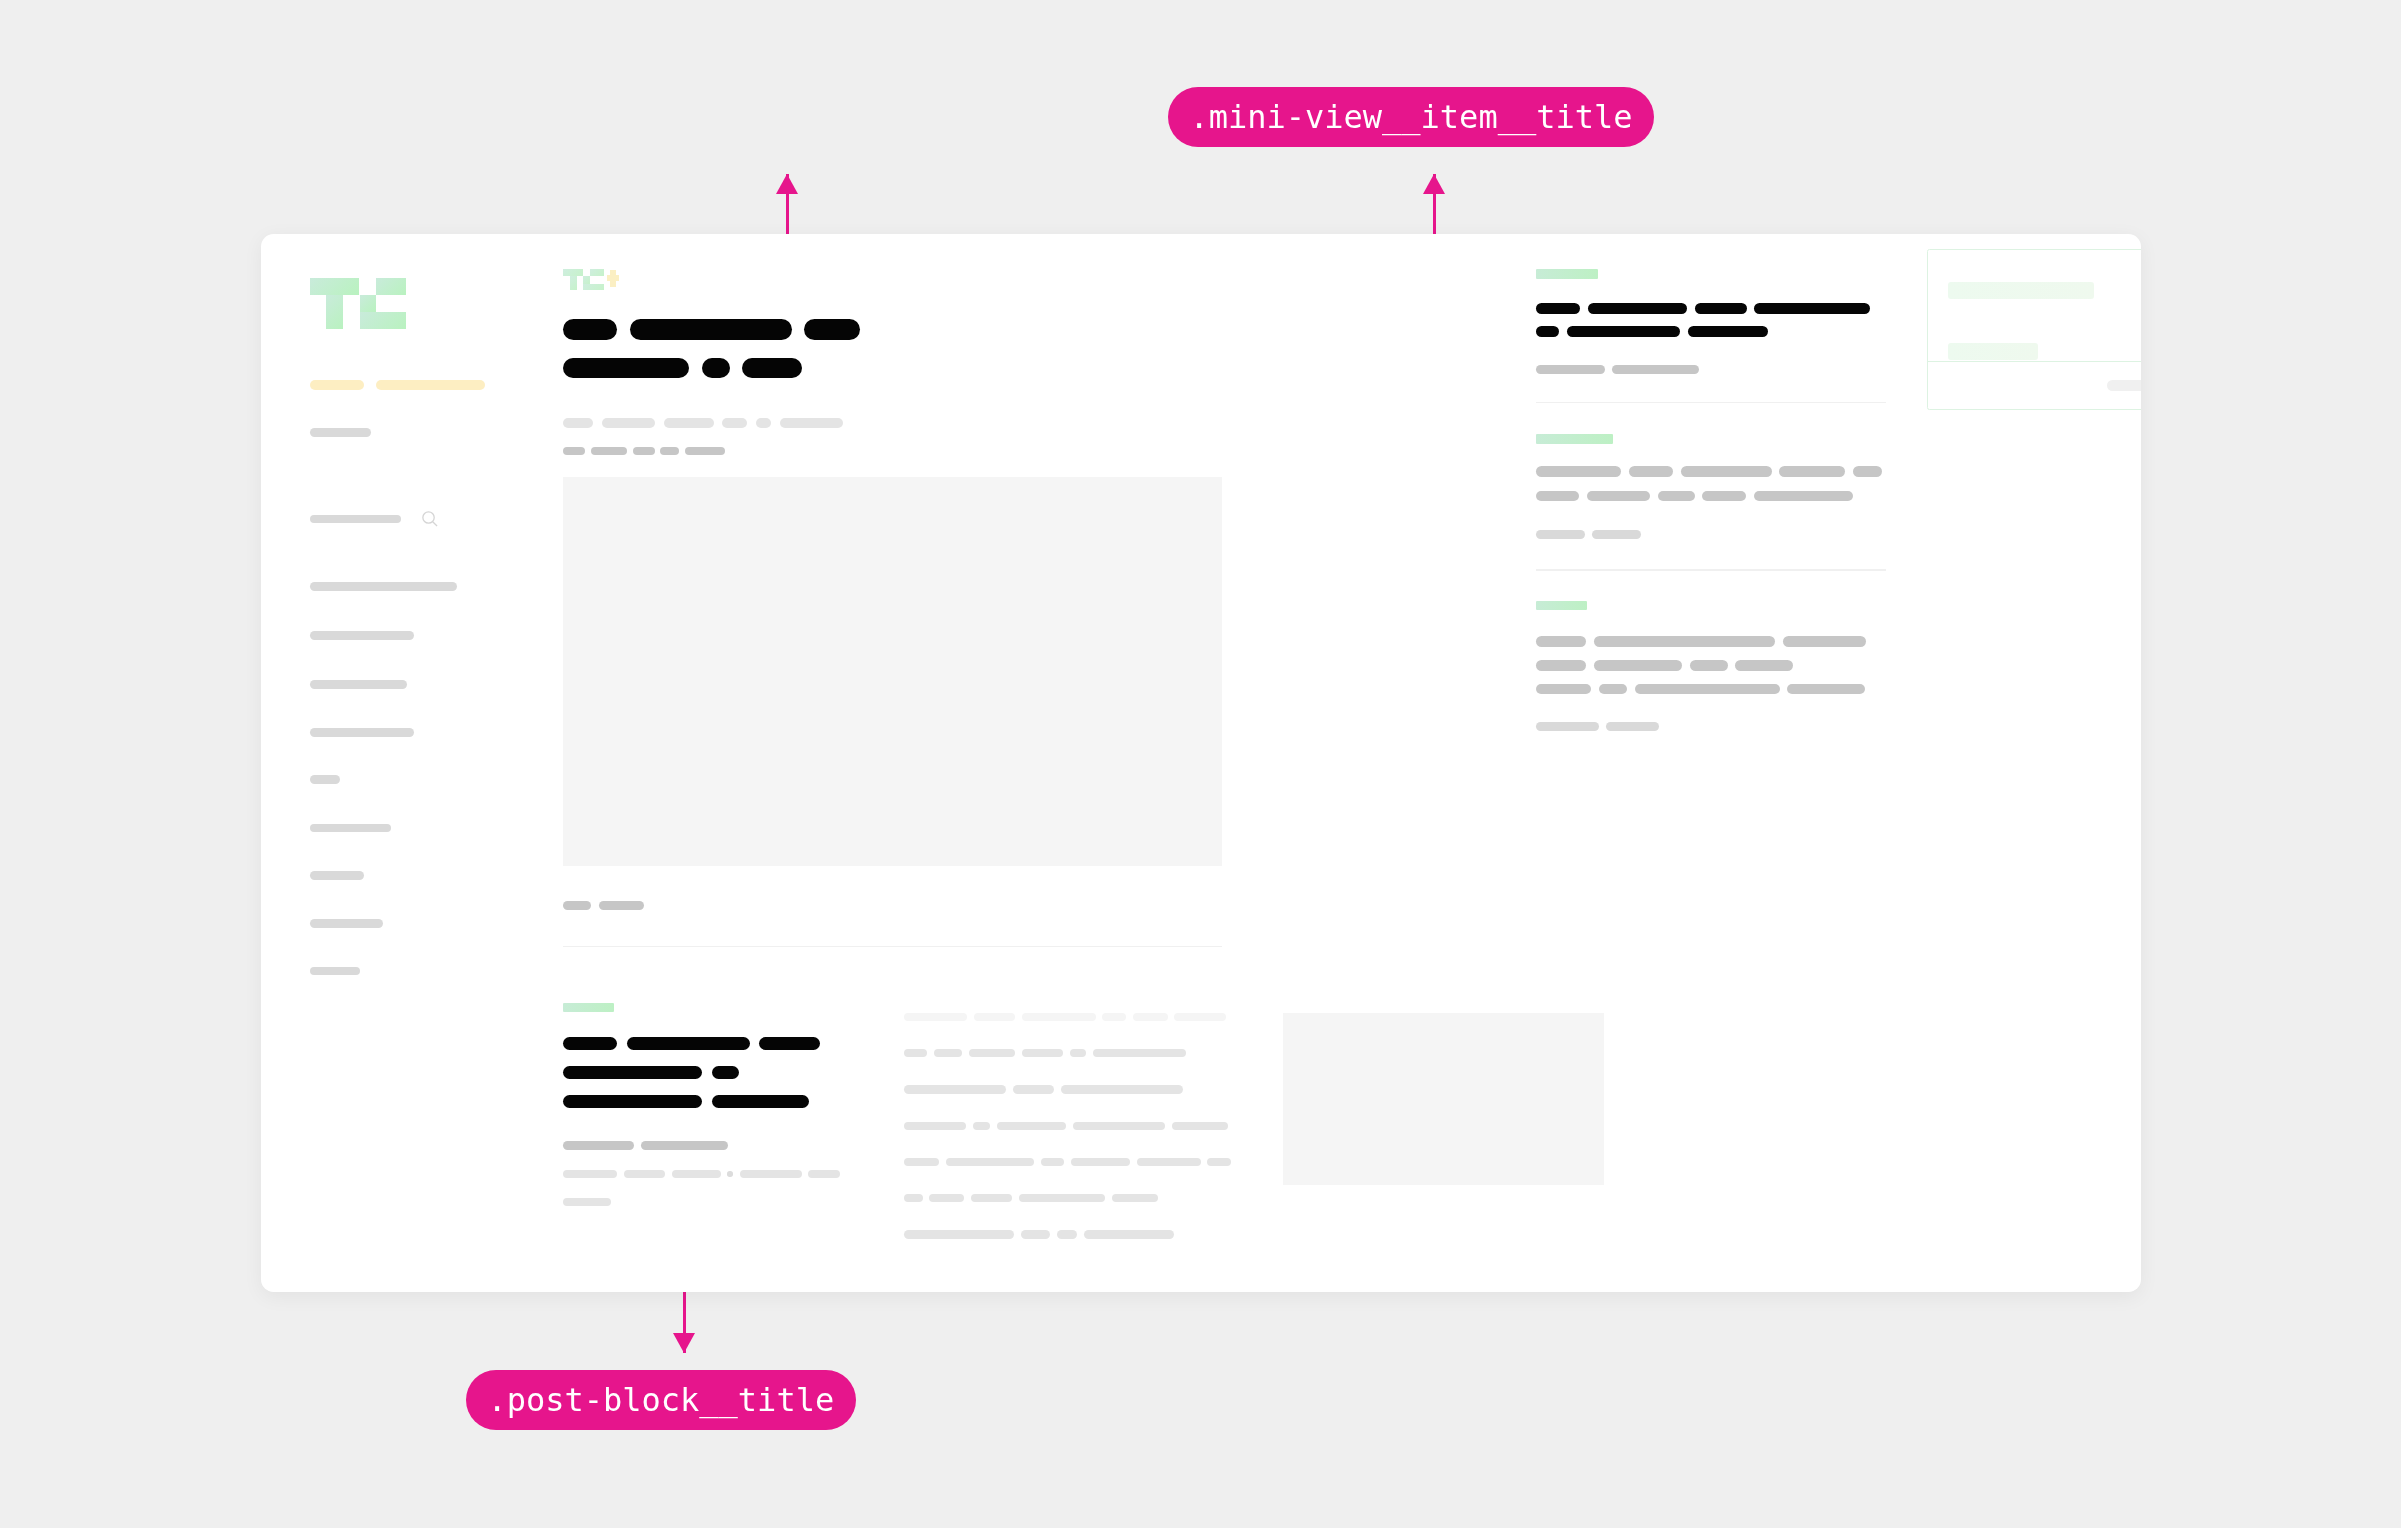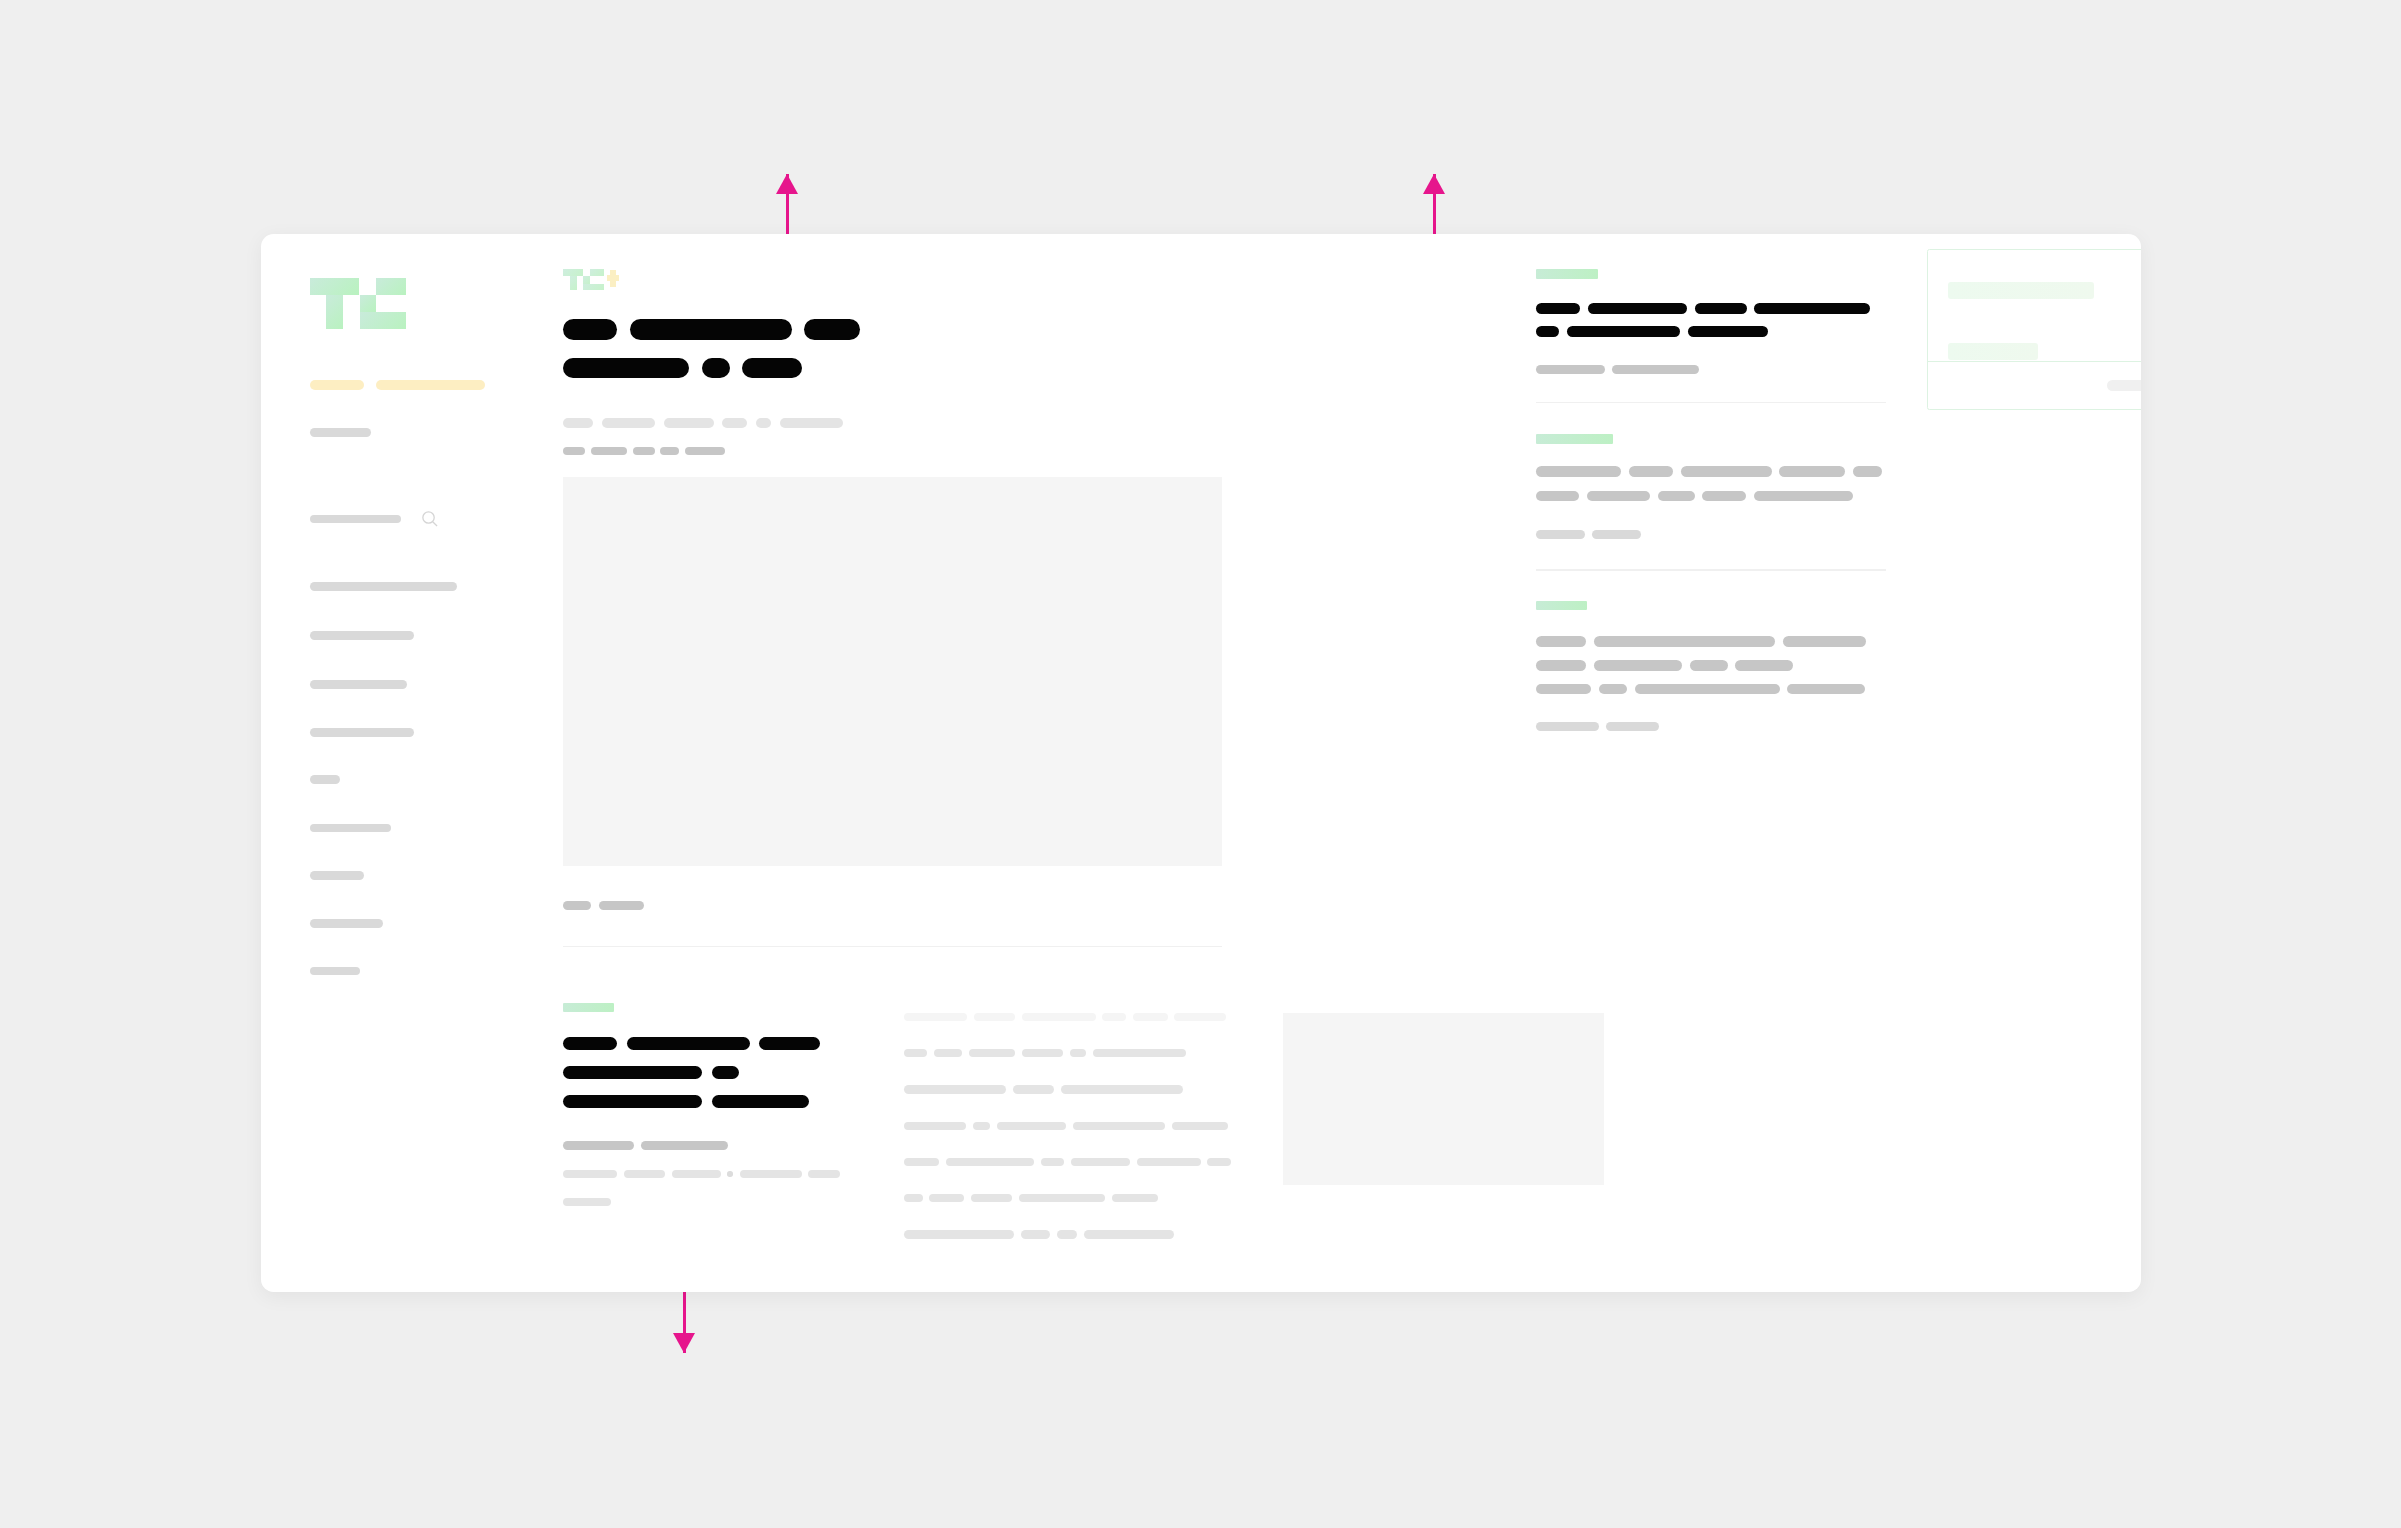--- a/index.html
+++ b/index.html
@@ -155,25 +155,27 @@
 </head>
 <body>
 
 <div id="stage">
 
   <div class="arrow" style="left:786px; top:174px; height:121px;">
     <div class="arrow-line" style="height:121px;"></div>
     <div class="arrow-head up"></div>
   </div>
 
+  <div class="pill" style="left:1168px; top:87px;">.mini-view__item__title</div>
   <div class="arrow" style="left:1433px; top:174px; height:121px;">
     <div class="arrow-line" style="height:121px;"></div>
     <div class="arrow-head up"></div>
   </div>
 
+  <div class="pill" style="left:466px; top:1370px;">.post-block__title</div>
   <div class="arrow" style="left:683px; top:1180px; height:173px;">
     <div class="arrow-line" style="height:173px;"></div>
     <div class="arrow-head down"></div>
   </div>
 
   <div id="card">
 
     <div id="sidebar">
 
       <div id="tc-logo">

